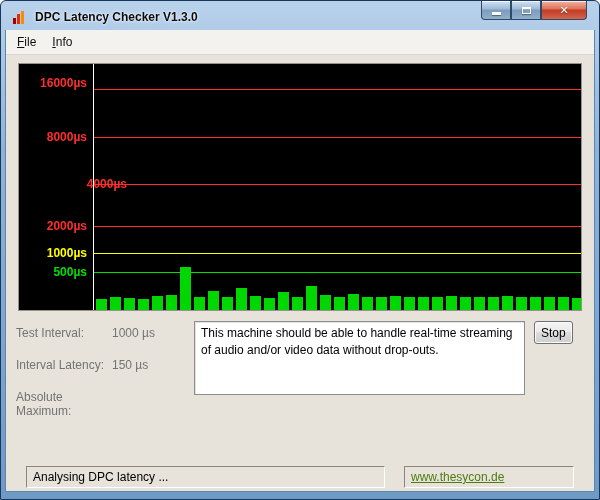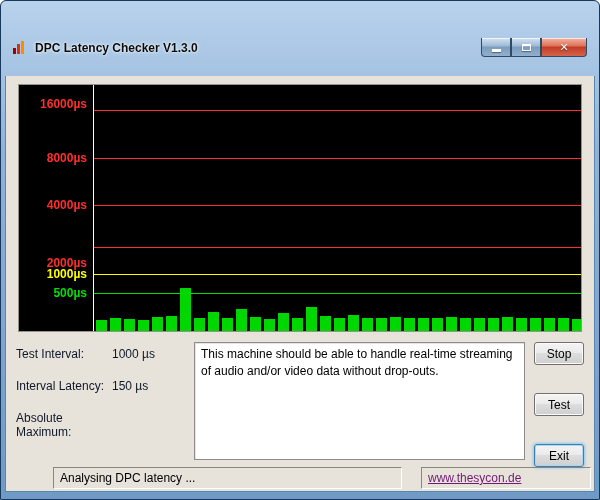--- a/index.html
+++ b/index.html
@@ -1,21 +1,21 @@
 <!DOCTYPE html>
 <html><head>
 <meta charset="utf-8">
 <style>
   html,body{margin:0;padding:0;width:600px;height:500px;overflow:hidden;
     font-family:"Liberation Sans","DejaVu Sans",sans-serif;background:#fff;}
   .window{width:600px;height:500px;box-sizing:border-box;display:flex;flex-direction:column;
     background:linear-gradient(180deg,#b9d2ec 0%,#8fb3d8 30%,#6f9ac6 100%);
     border:1px solid #17375c;border-radius:6px 6px 0 0;padding:0 4px 7px;}
   
-  .titlebar{height:26px;display:flex;align-items:flex-start;padding:3px 4px 9px 8px;position:relative;flex:0 0 auto;margin-top:37px;}
+  .titlebar{height:26px;display:flex;align-items:center;padding:3px 4px 0 8px;position:relative;flex:0 0 auto;}
   .app-icon{width:16px;height:13px;display:flex;align-items:flex-end;gap:1px;margin-right:6px;}
   .app-icon i{display:block;width:3px;}
   .app-icon i:nth-child(1){height:6px;background:#a00000;}
   .app-icon i:nth-child(2){height:10px;background:#e03000;}
   .app-icon i:nth-child(3){height:13px;background:#ff8a00;}
   .window-title{font-size:12px;font-weight:bold;color:#0b0b0b;text-shadow:0 0 4px #eaf3fc,0 0 2px #ffffff;}
   .win-controls{position:absolute;top:0;right:8px;display:flex;}
   .win-btn{width:30px;height:19px;box-sizing:border-box;border:1px solid #2d4a66;border-top:none;
     display:flex;align-items:center;justify-content:center;
     background:linear-gradient(180deg,#d3e2f2 0%,#9db9d6 45%,#7b9cbd 50%,#92b0cc 100%);
@@ -42,36 +42,36 @@
   
   .xaxis{position:relative;height:36px;border-top:1px solid #fff;color:#fff;}
   .xaxis .vline2{position:absolute;left:74px;top:0;bottom:0;width:1px;background:#fff;}
   .diag{position:absolute;left:0;top:0;}
   .unit-y{position:absolute;top:2px;right:calc(100% - 72px);font-size:13px;font-weight:bold;color:#fff;}
   .unit-x{position:absolute;bottom:2px;left:66px;font-size:13px;font-weight:bold;color:#fff;}
   .xticks{position:absolute;left:75px;right:0;top:4px;height:16px;}
   .xtick{position:absolute;transform:translateX(-50%);font-size:12px;font-weight:bold;color:#fff;}
   
   .info-panel{display:flex;margin:6px 10px 0;align-items:flex-start;flex:0 0 auto;}
-  .stats{width:178px;display:grid;grid-template-columns:96px 1fr;row-gap:18px;font-size:12px;color:#0f172a;padding-top:5px;}
-  .message{flex:1;height:118px;box-sizing:border-box;background:#fff;border:1px solid #8d8d8d;
+  .stats{width:178px;display:grid;grid-template-columns:96px 1fr;row-gap:18px;font-size:12px;color:#737373;padding-top:5px;}
+  .message{flex:1;height:74px;box-sizing:border-box;background:#fff;border:1px solid #8d8d8d;
     box-shadow:inset 1px 1px 0 #e3e3e3;padding:3px 6px;font-size:12px;color:#000;margin-right:9px;line-height:1.45;}
-  .btn-col{display:flex;flex-direction:column;gap:28px;width:50px;flex:0 0 auto;}
+  .btn-col{display:flex;flex-direction:row;gap:28px;width:50px;flex:0 0 auto;}
   .btn{height:23px;box-sizing:border-box;font-family:inherit;font-size:12px;color:#000;
     border:1px solid #707070;border-radius:3px;
     background:linear-gradient(180deg,#f4f4f4 0%,#ebebeb 45%,#dddddd 50%,#cfcfcf 100%);
     box-shadow:inset 0 0 0 1px #fbfbfb;cursor:default;}
   .btn.focused{border-color:#3c7fb1;box-shadow:inset 0 0 0 1px #a9d9f2,0 0 3px 1px #8ec4ea;}
   
-  .statusbar{margin-top:auto;display:flex;gap:19px;padding:0 3px 3px;font-size:12px;color:#000;flex:0 0 auto;margin-left:44px;}
+  .statusbar{margin-top:auto;display:flex;gap:19px;padding:0 20px 3px;font-size:12px;color:#000;flex:0 0 auto;}
   .status-cell{box-sizing:border-box;height:22px;border:1px solid;border-color:#8a867e #ffffff #ffffff #8a867e;
     padding:3px 6px;white-space:nowrap;overflow:hidden;}
   .status-left{flex:1;}
   .status-right{width:170px;}
-  .link{color:#701a75;text-decoration:underline;cursor:pointer;text-align:center;}
+  .link{color:#4d7c0f;text-decoration:underline;cursor:pointer;text-align:center;}
 </style>
 </head>
 <body>
 
 <div class="window">
 
   <div class="titlebar">
     <span class="app-icon">
         <i></i>
         <i></i>
@@ -86,20 +86,24 @@
           <span class="glyph-max"></span>
         </div>
       <div class="win-btn close">
           <span class="glyph-close">✕</span>
         </div>
     </div>
   </div>
 
   <div class="app">
 
+    <div class="menubar">
+        <div class="menu-item"><u>F</u>ile</div>
+        <div class="menu-item"><u>I</u>nfo</div>
+      </div>
 
     <div class="chart-wrap">
       <div class="plot">
         <div class="vline"></div>
         <div class="bars">
             <div class="bar" style="height: 11px; background: rgb(0, 214, 0);"></div>
             <div class="bar" style="height: 13px; background: rgb(0, 214, 0);"></div>
             <div class="bar" style="height: 12px; background: rgb(0, 214, 0);"></div>
             <div class="bar" style="height: 11px; background: rgb(0, 214, 0);"></div>
             <div class="bar" style="height: 14px; background: rgb(0, 214, 0);"></div>
@@ -132,23 +136,23 @@
             <div class="bar" style="height: 13px; background: rgb(0, 214, 0);"></div>
             <div class="bar" style="height: 13px; background: rgb(0, 214, 0);"></div>
             <div class="bar" style="height: 13px; background: rgb(0, 214, 0);"></div>
             <div class="bar" style="height: 12px; background: rgb(0, 214, 0);"></div>
           </div>
       <div class="gridline" style="bottom: 220px; background: rgb(255, 46, 46);"></div>
           <div class="ylabel" style="bottom: 220px; color: rgb(255, 46, 46);">16000µs</div>
           <div class="gridline" style="bottom: 172px; background: rgb(255, 46, 46);"></div>
           <div class="ylabel" style="bottom: 166px; color: rgb(255, 46, 46);">8000µs</div>
           <div class="gridline" style="bottom: 125px; background: rgb(255, 46, 46);"></div>
-          <div class="ylabel" style="bottom: 119px; color: rgb(255, 46, 46);">4000µs</div>
+          <div class="ylabel" style="bottom: 119px; color: rgb(255, 46, 46); padding-left: 40px;">4000µs</div>
           <div class="gridline" style="bottom: 83px; background: rgb(255, 46, 46);"></div>
-          <div class="ylabel" style="bottom: 61px; color: rgb(255, 46, 46);">2000µs</div>
+          <div class="ylabel" style="bottom: 77px; color: rgb(255, 46, 46);">2000µs</div>
           <div class="gridline" style="bottom: 56px; background: rgb(255, 255, 0);"></div>
           <div class="ylabel" style="bottom: 50px; color: rgb(255, 255, 0);">1000µs</div>
           <div class="gridline" style="bottom: 37px; background: rgb(0, 224, 0);"></div>
           <div class="ylabel" style="bottom: 31px; color: rgb(0, 224, 0);">500µs</div>
         </div>
     </div>
 
     <div class="info-panel">
       <div class="stats">
           <div>Test Interval:</div>

